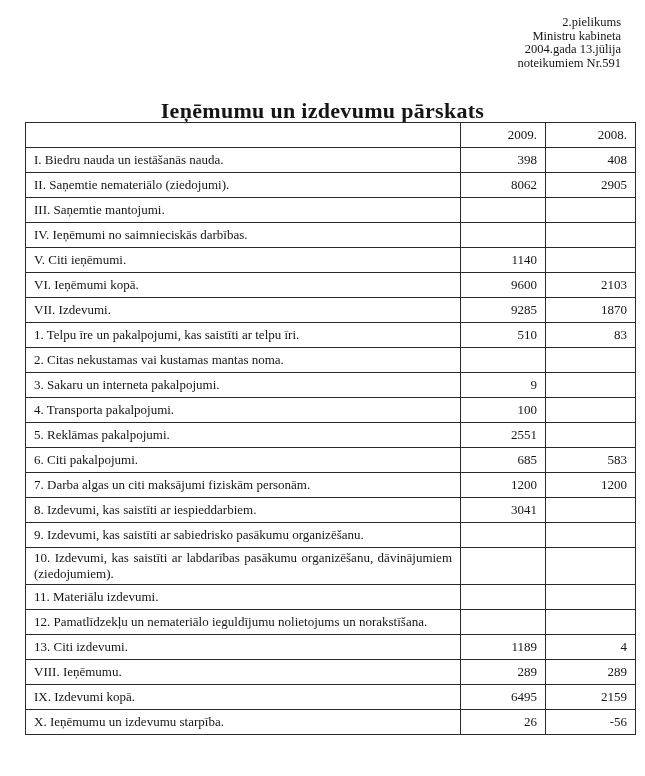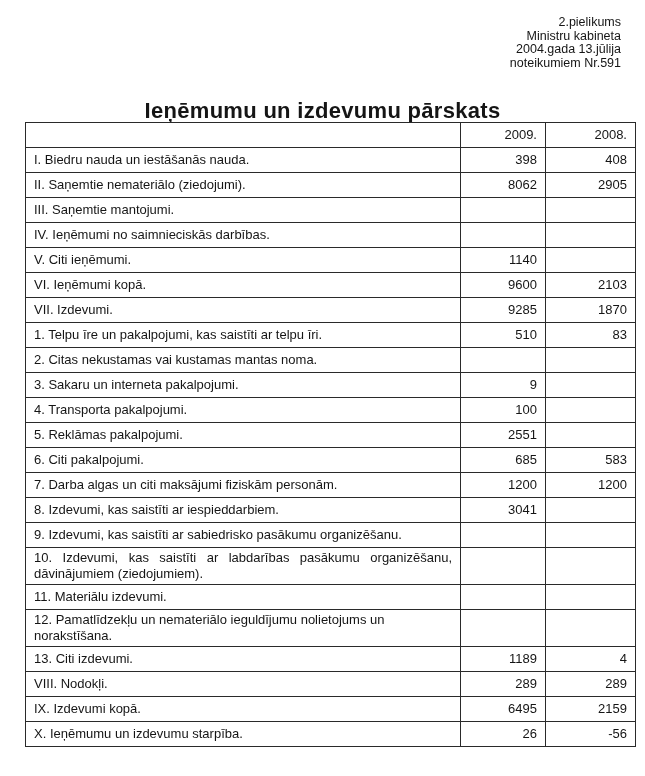--- a/index.html
+++ b/index.html
@@ -1,21 +1,21 @@
 <!DOCTYPE html>
 <html><head>
 <meta charset="utf-8">
 <style>
   html, body { margin:0; padding:0; background:#ffffff; }
   .page {
     position:relative;
     width:645px;
     height:776px;
     background:#ffffff;
-    font-family:Liberation Sans, sans-serif;
+    font-family:Liberation Serif, serif;
     color:#151515;
     overflow:hidden;
   }
   .corner {
     position:absolute;
     top:16px;
     right:24px;
     text-align:right;
     font-size:12.5px;
     line-height:13.5px;
@@ -187,21 +187,21 @@
         <td class="label">12. Pamatlīdzekļu un nemateriālo ieguldījumu nolietojums un norakstīšana.</td>
         <td class="num"></td>
         <td class="num"></td>
       </tr>
       <tr>
         <td class="label">13. Citi izdevumi.</td>
         <td class="num">1189</td>
         <td class="num">4</td>
       </tr>
       <tr>
-        <td class="label">VIII. Nodokļi.</td>
+        <td class="label">VIII. Ieņēmumu.</td>
         <td class="num">289</td>
         <td class="num">289</td>
       </tr>
       <tr>
         <td class="label">IX. Izdevumi kopā.</td>
         <td class="num">6495</td>
         <td class="num">2159</td>
       </tr>
       <tr>
         <td class="label">X. Ieņēmumu un izdevumu starpība.</td>

